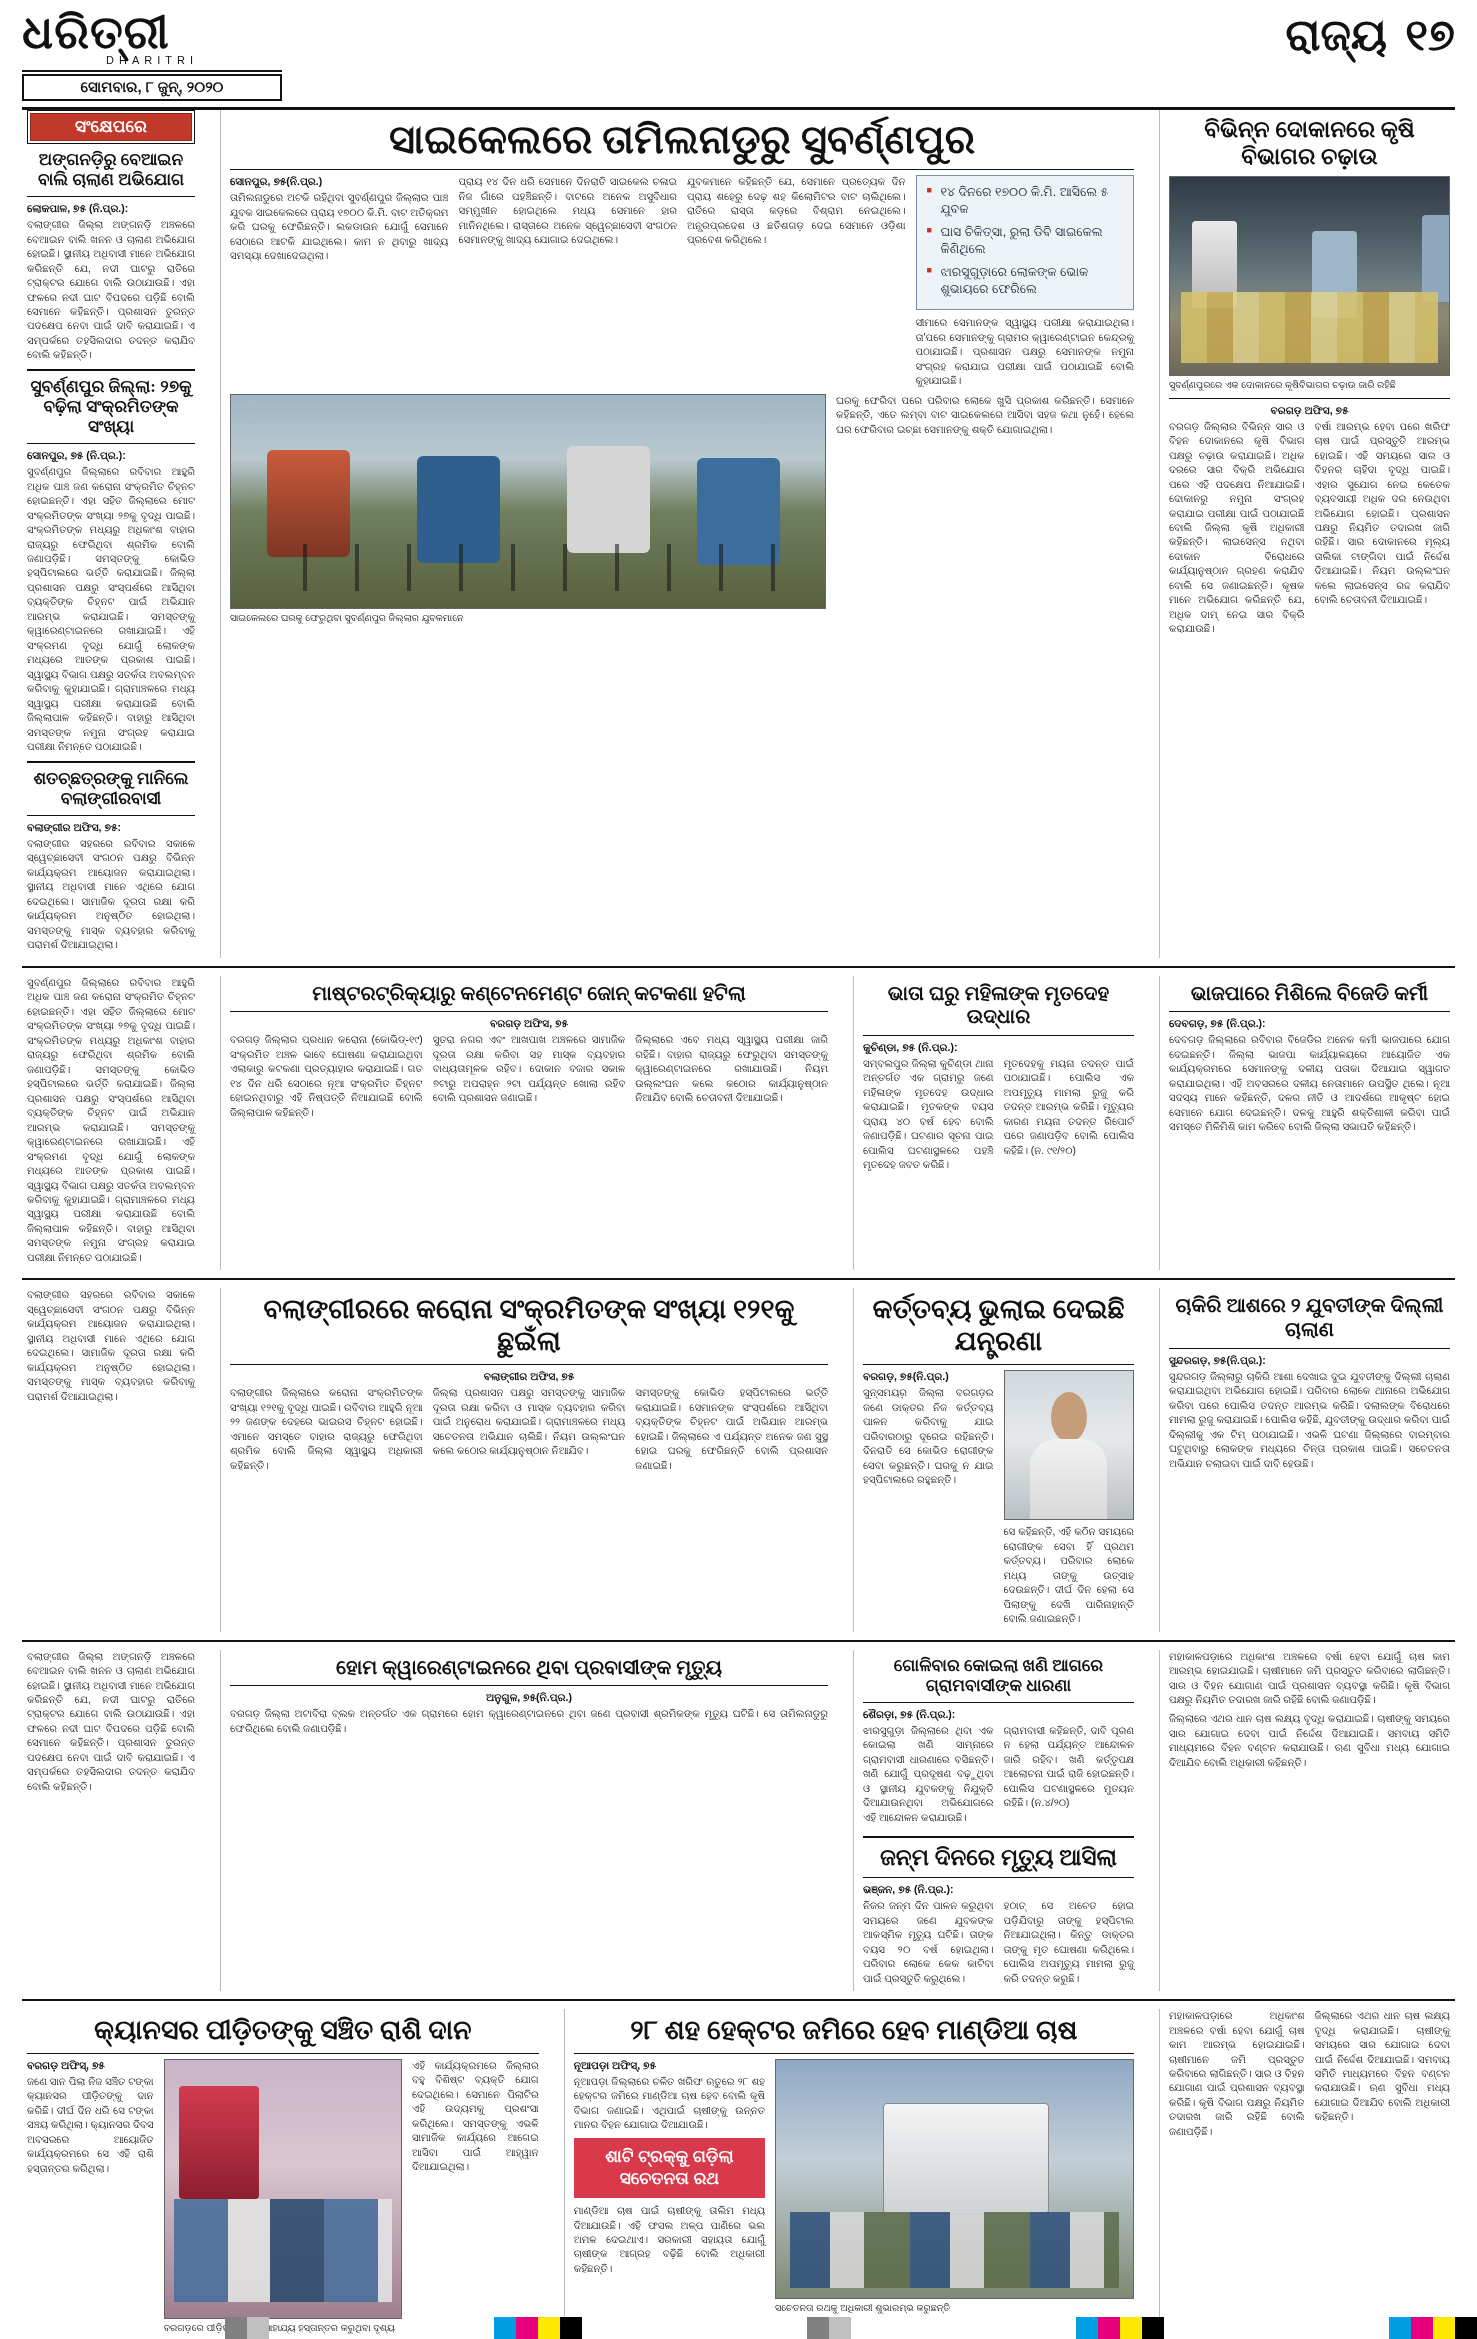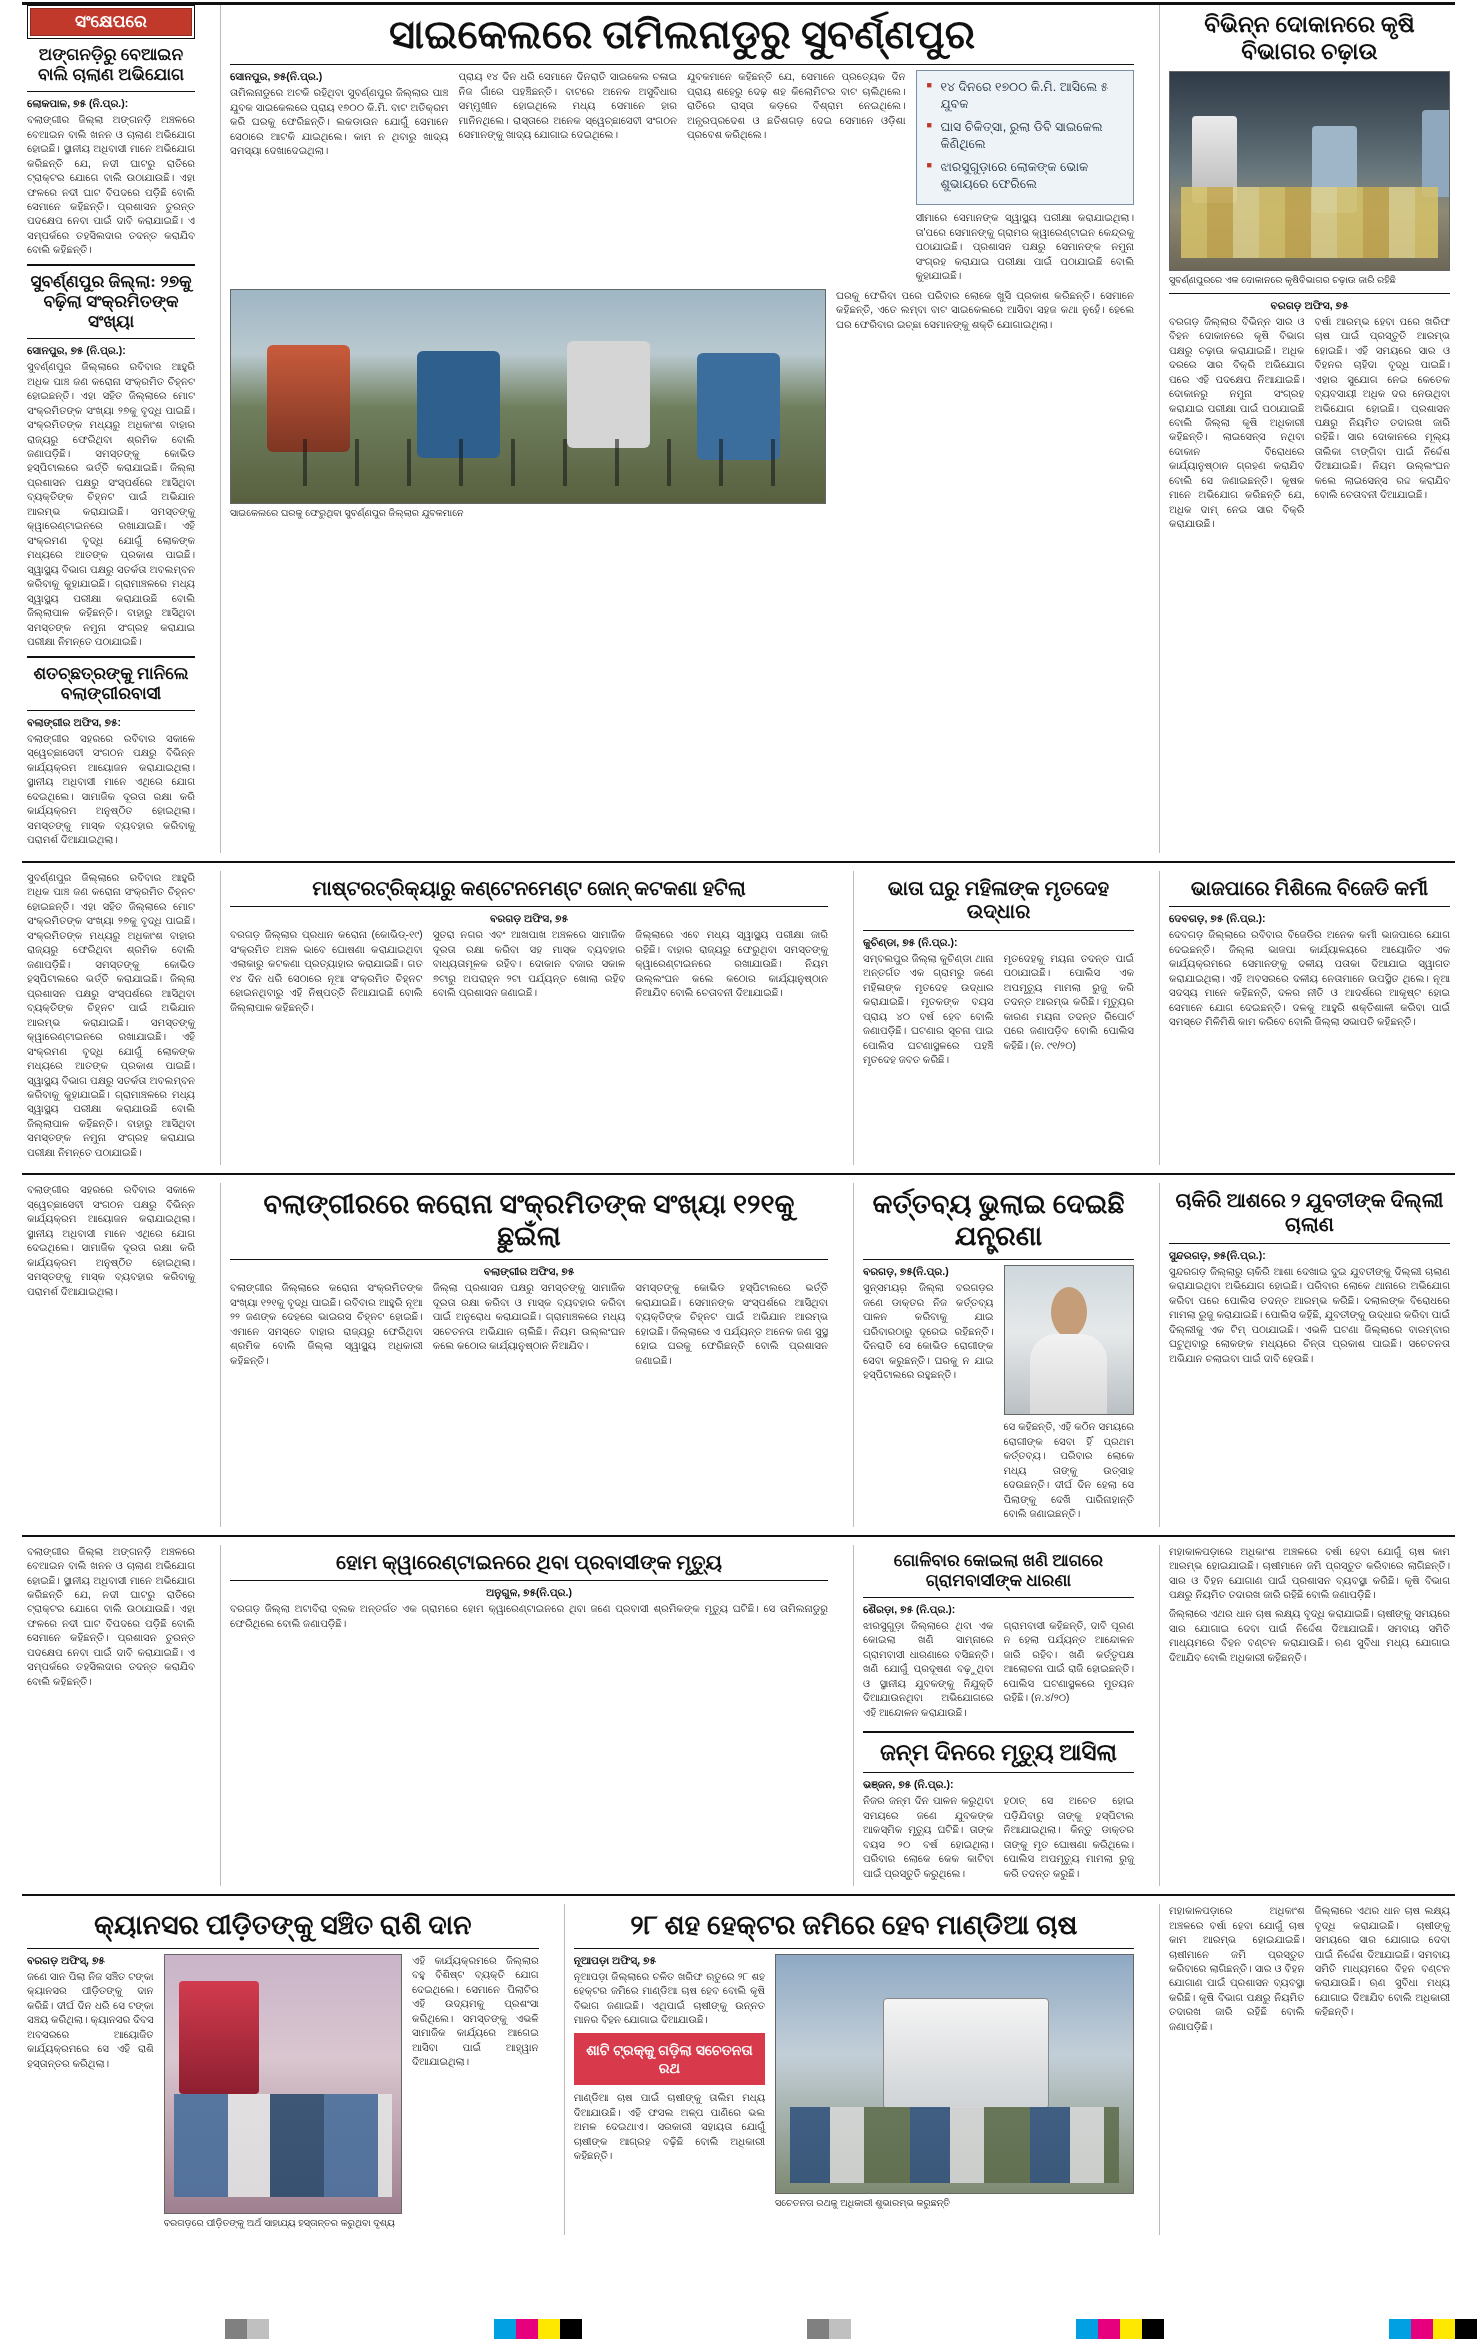--- a/index.html
+++ b/index.html
@@ -116,40 +116,54 @@
     background:linear-gradient(180deg,#8fa9c4 0%,#c3cfd8 42%,#7e8a73 100%);
   }
   .ph-rath::before{content:"";position:absolute;left:30%;top:18%;width:46%;height:46%;
     background:linear-gradient(#f4f4f4,#cfd3d6);border:1px solid #888;border-radius:4px;}
   .ph-rath::after{content:"";position:absolute;left:4%;bottom:4%;width:92%;height:32%;
     background:repeating-linear-gradient(90deg,#2d4f7a 0 40px,#d8d8d8 40px 74px,#5c6b4a 74px 120px);
     opacity:.85;}
 
   .redbox {
     background:#d93a4b; color:#fff; text-align:center; font-weight:bold;
-    font-size:14px; line-height:1.3; padding:8px 6px; margin:4px 0 6px 0;
+    font-size:17px; line-height:1.3; padding:8px 6px; margin:4px 0 6px 0;
   }
 
   .factbox { border:1px solid #7b8fa8; background:#eef3f8; padding:8px 8px 6px 10px; margin-bottom:6px; }
   .factbox ul { margin:0; padding:0; list-style:none; }
   .factbox li { font-size:12.5px; font-weight:normal; line-height:1.35; margin-bottom:6px;
     position:relative; padding-left:14px; color:#1b2a3a; }
   .factbox li::before { content:"■"; position:absolute; left:0; top:0; color:#c0392b; font-size:9px; }
 
   
   .colorbar { position:absolute; left:0; bottom:0; width:1477px; height:22px; display:flex; }
   .colorbar .seg { height:100%; }
   .cb-spacer { flex:1; }
   .sw { width:22px; height:22px; }
 </style>
 </head>
 <body>
 
 <div class="page">
 
+  <div class="masthead">
+    <div class="logo-block">
+      <div class="logo-word">ଧରିତ୍ରୀ</div>
+      <div class="logo-sub">DHARITRI</div>
+      <div class="logo-rule"></div>
+      <div class="logo-date-box">
+        <div class="logo-date">ସୋମବାର, ୮ ଜୁନ୍, ୨୦୨୦</div>
+      </div>
+    </div>
+    <div class="section-title">
+      <span class="name">ରାଜ୍ୟ</span>
+      <span class="pageno">୧୭</span>
+    </div>
+  </div>
   <div class="masthead-rule"></div>
 
   <div class="cols">
 
     <div class="col c1">
       <div class="kicker-wrap">
         <div class="kicker">ସଂକ୍ଷେପରେ</div>
       </div>
 
       <h2 class="head h-sm">ଅଙ୍ଗନଡ଼ିରୁ ବେଆଇନ ବାଲି ଚାଲାଣ ଅଭିଯୋଗ</h2>

